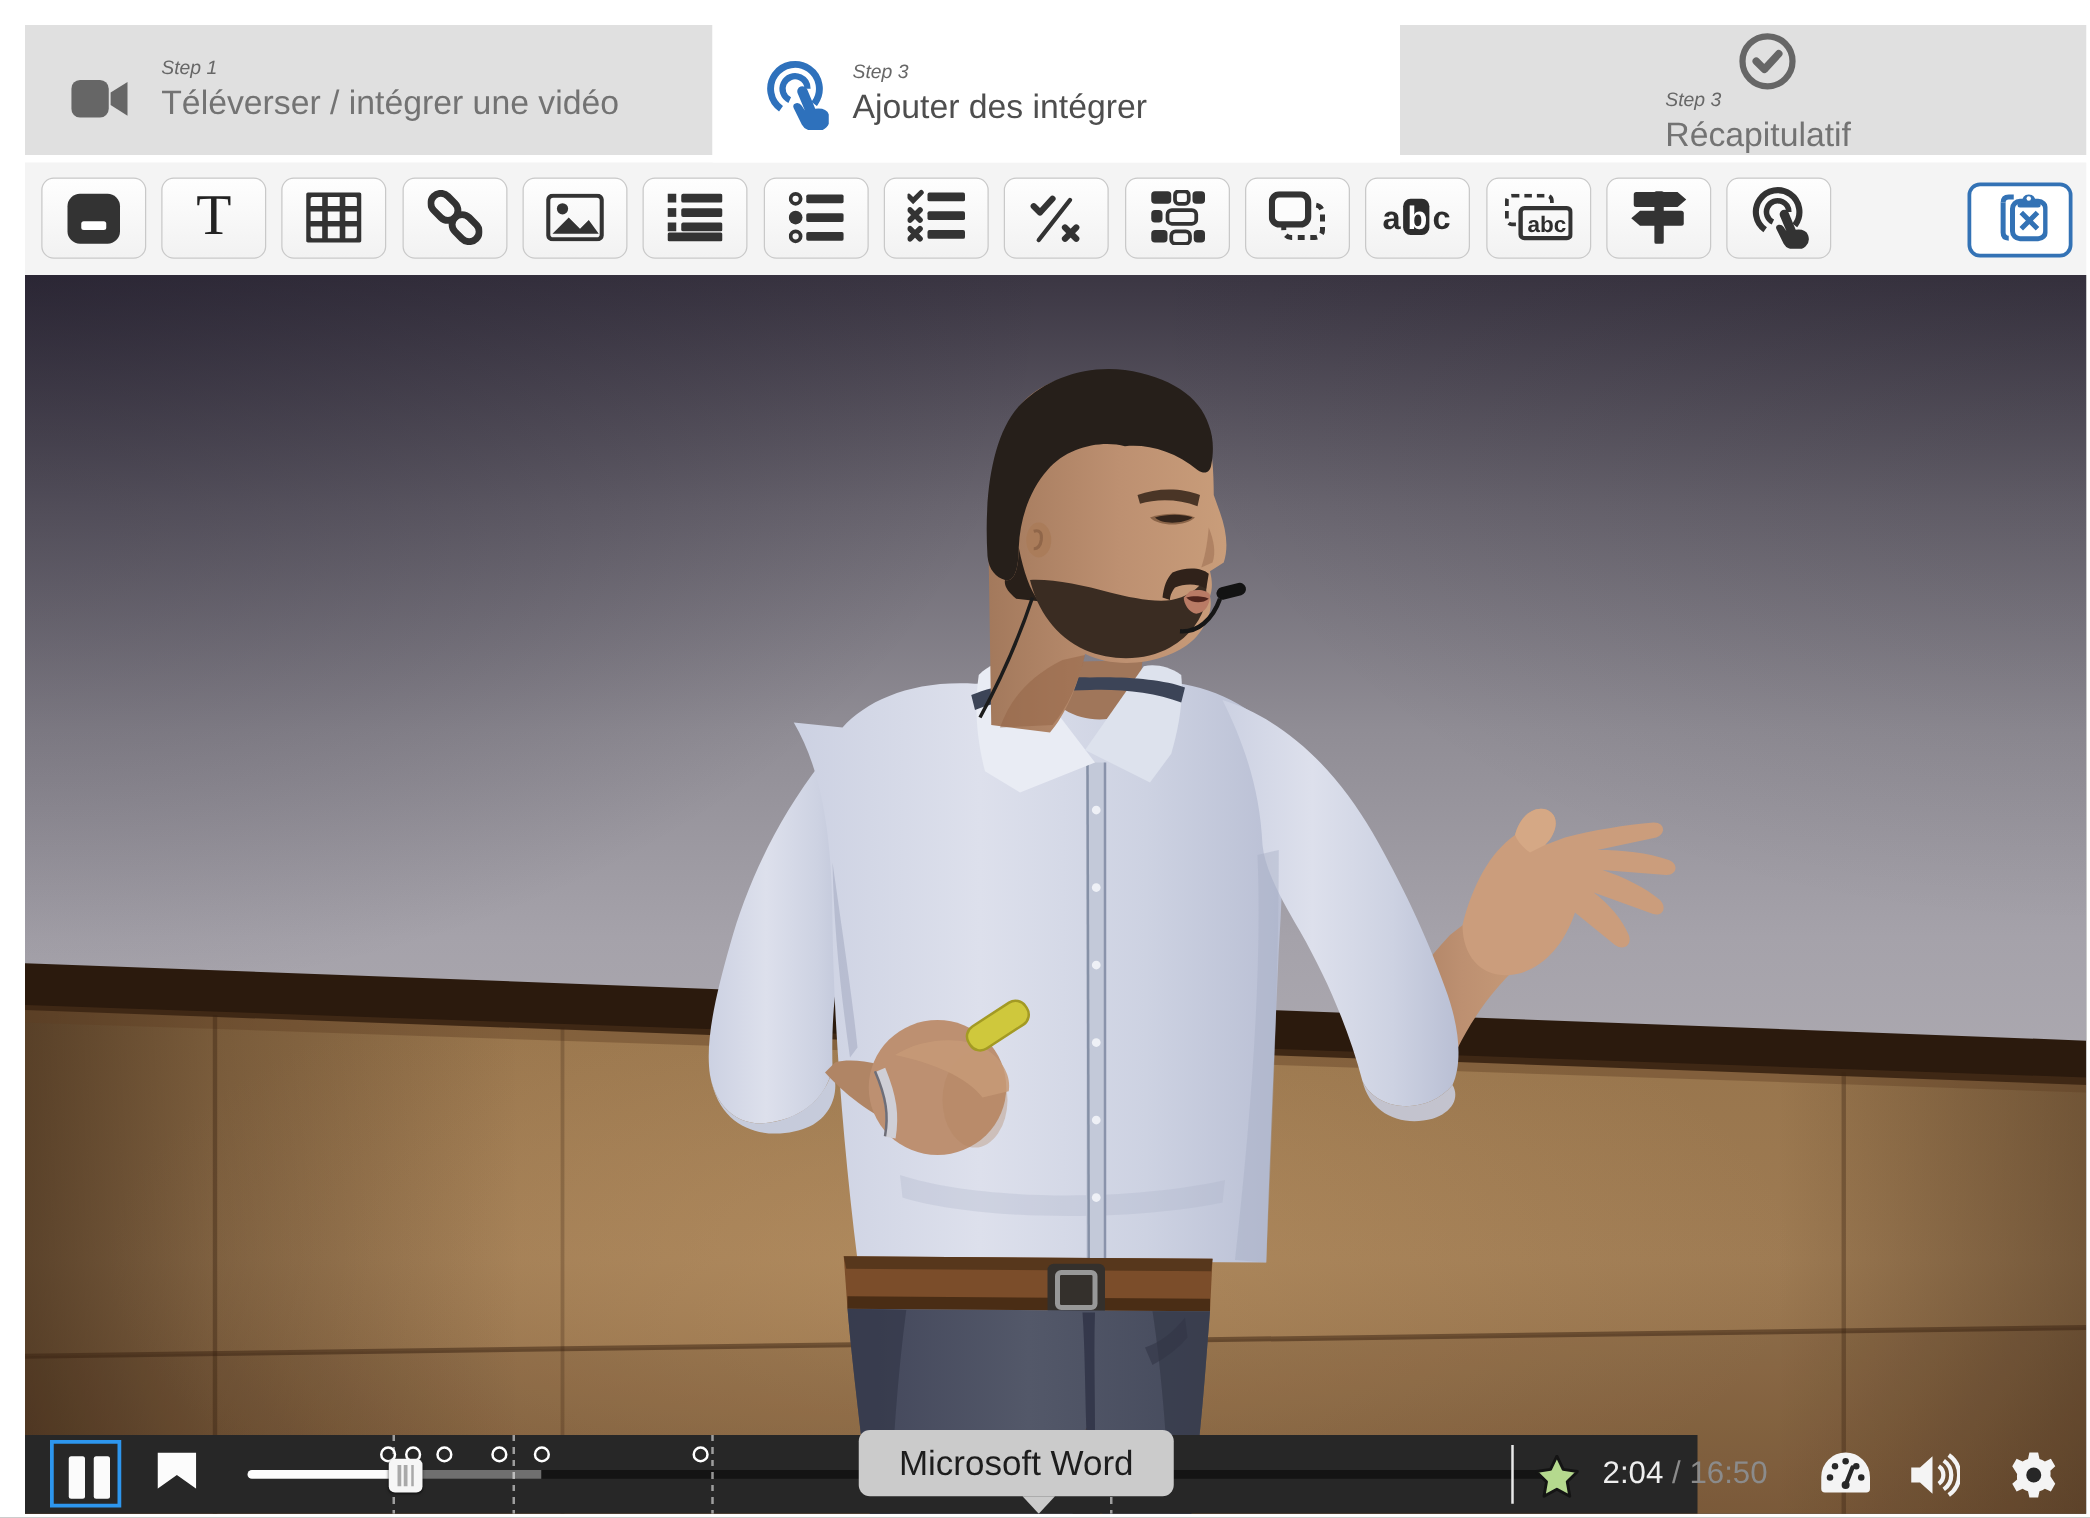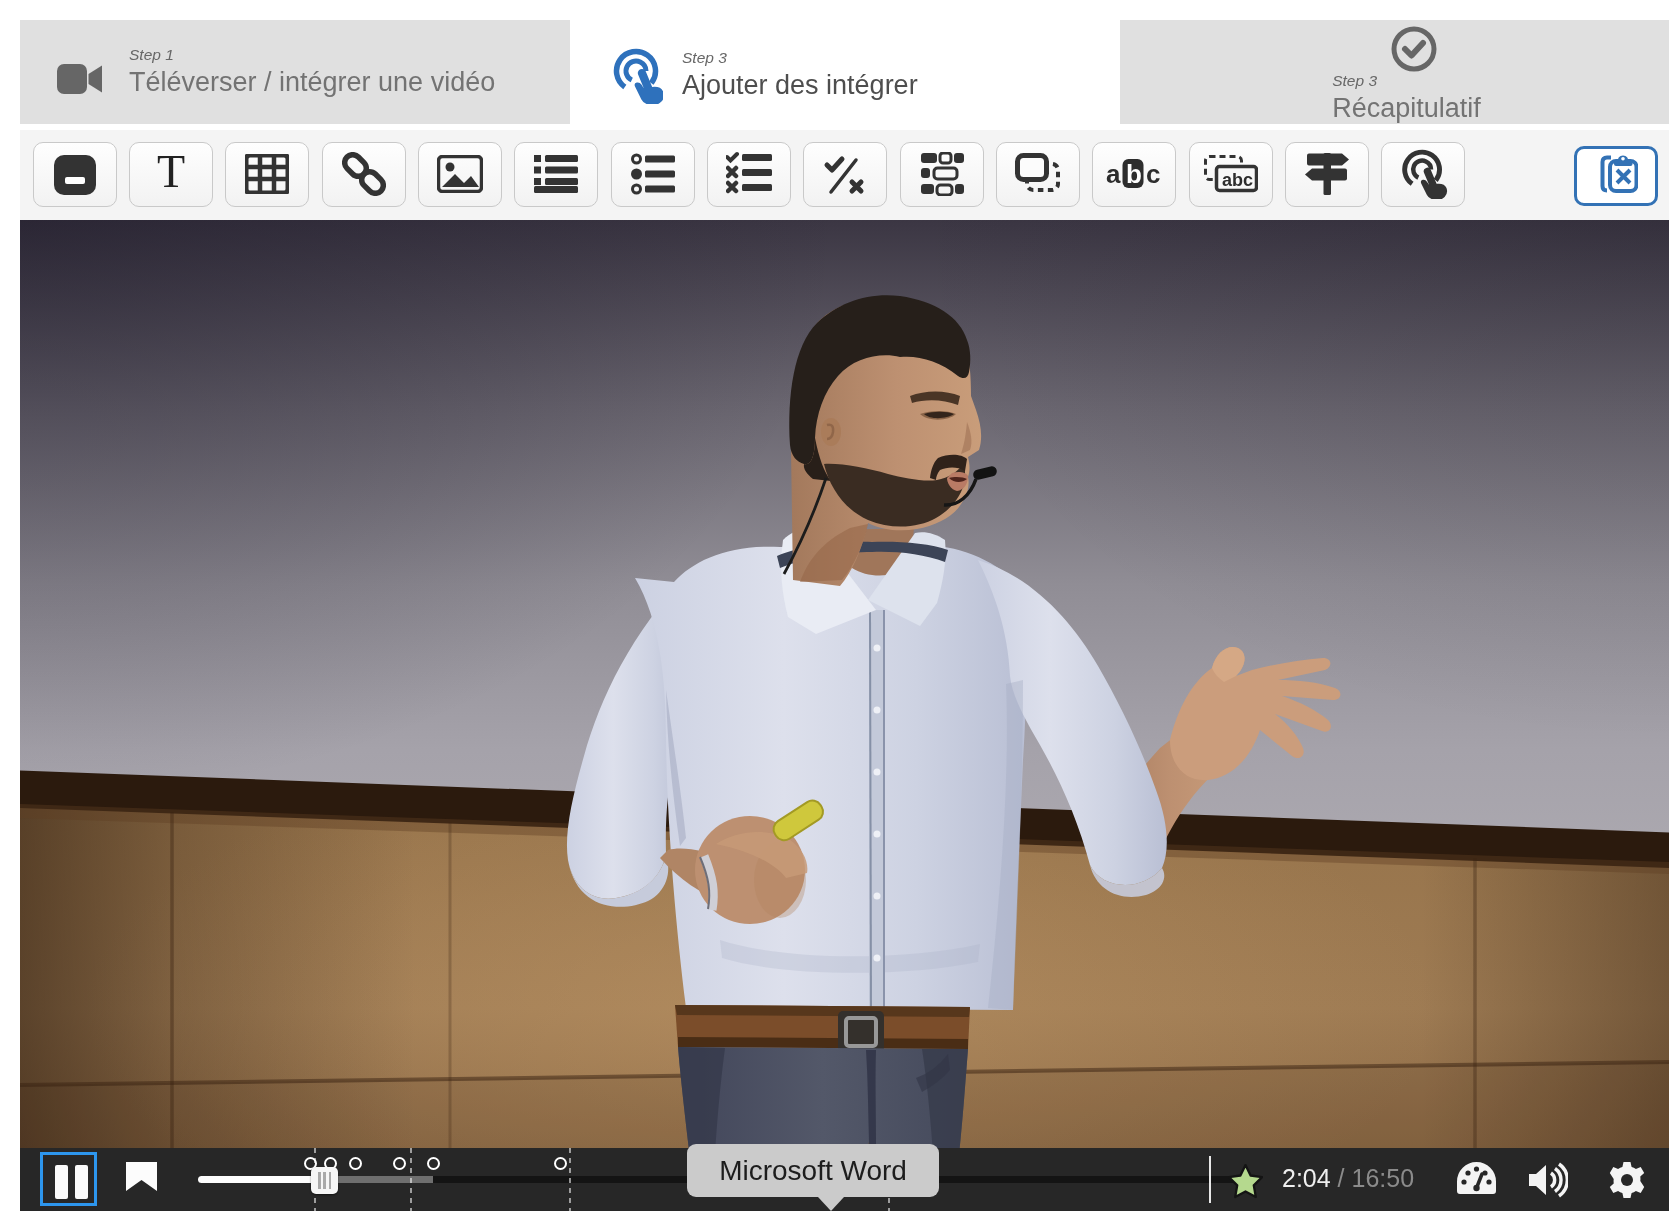--- a/index.html
+++ b/index.html
@@ -20,21 +20,21 @@
   
   #toolbar{position:absolute;left:0;top:110px;width:1649px;height:89.5px;background:#f4f4f4;}
   .btn{position:absolute;top:11.5px;width:82px;height:63px;background:linear-gradient(#fefefe,#f2f2f2);
        border:1px solid #c9c9c9;border-radius:10px;display:flex;align-items:center;justify-content:center;}
   .paste{position:absolute;top:15.5px;left:1554px;width:78px;height:54px;background:#fff;
        border:3px solid #3372b5;border-radius:10px;display:flex;align-items:center;justify-content:center;}
   
   #video{position:absolute;left:0;top:199.5px;width:1649px;height:991.5px;background:#333;overflow:hidden;}
   #scene{position:absolute;left:0;top:0;}
   
-  #controls{position:absolute;left:0;top:928.5px;width:1649px;height:63px;background:#272727;text-align:right;}
+  #controls{position:absolute;left:0;top:928.5px;width:1338px;height:63px;background:#272727;text-align:right;}
   .dash{position:absolute;top:0;width:1.5px;height:63px;
         background:repeating-linear-gradient(to bottom,rgba(255,255,255,.55) 0 5px,transparent 5px 10px);}
   .ring{position:absolute;top:8.5px;width:13px;height:13px;border:2.5px solid #fff;border-radius:50%;box-sizing:border-box;}
 </style>
 </head>
 <body>
 <div id="root">
   <div id="tabs">
     <div class="tab" id="tab1">
       <div class="ic" style="margin:14px 0 0 37px">

